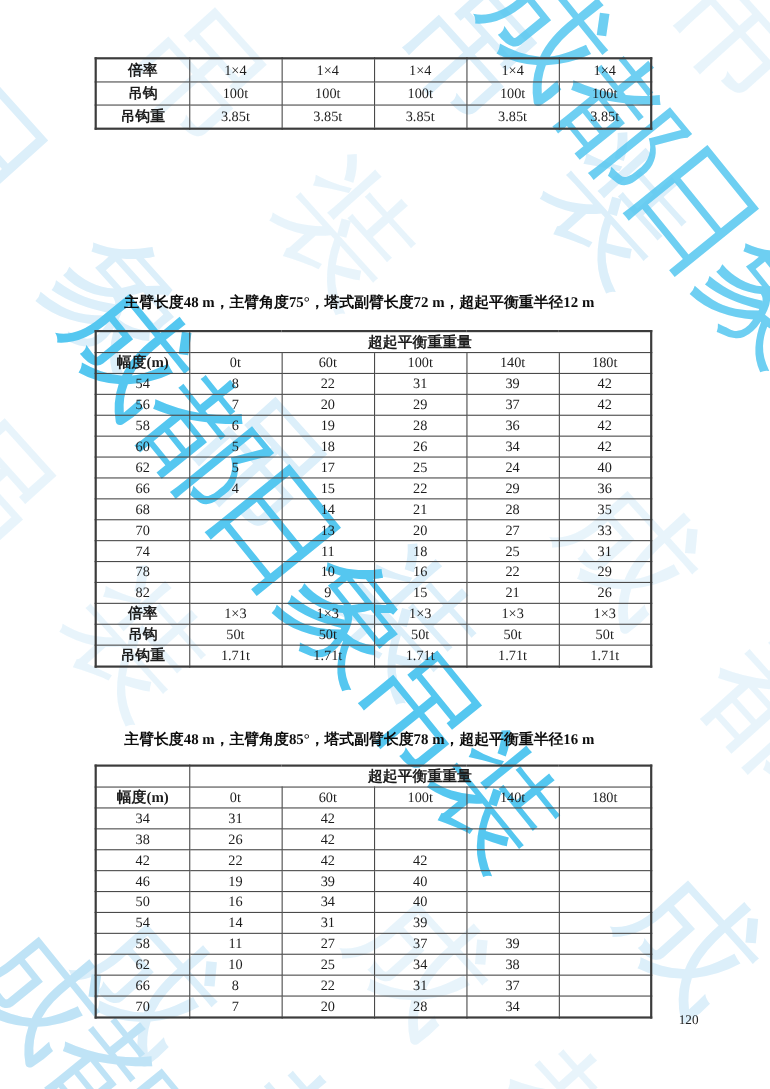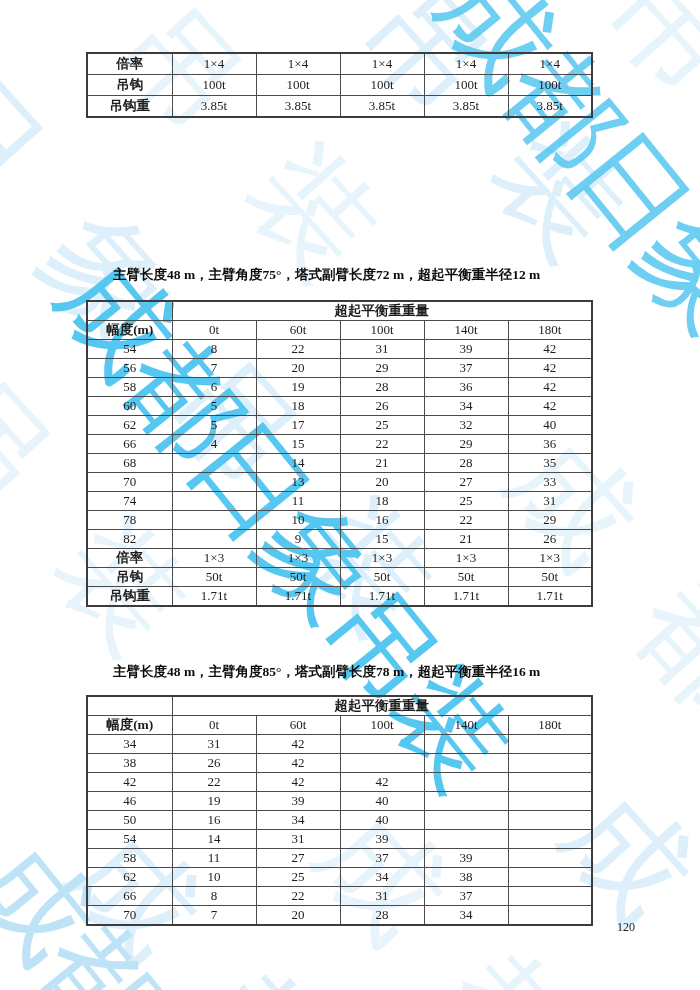--- a/index.html
+++ b/index.html
@@ -148,21 +148,21 @@
             <td>18</td>
             <td>26</td>
             <td>34</td>
             <td>42</td>
           </tr>
           <tr>
             <td class="lbl">62</td>
             <td>5</td>
             <td>17</td>
             <td>25</td>
-            <td>32</td>
+            <td>24</td>
             <td>40</td>
           </tr>
           <tr>
             <td class="lbl">66</td>
             <td>4</td>
             <td>15</td>
             <td>22</td>
             <td>29</td>
             <td>36</td>
           </tr>

